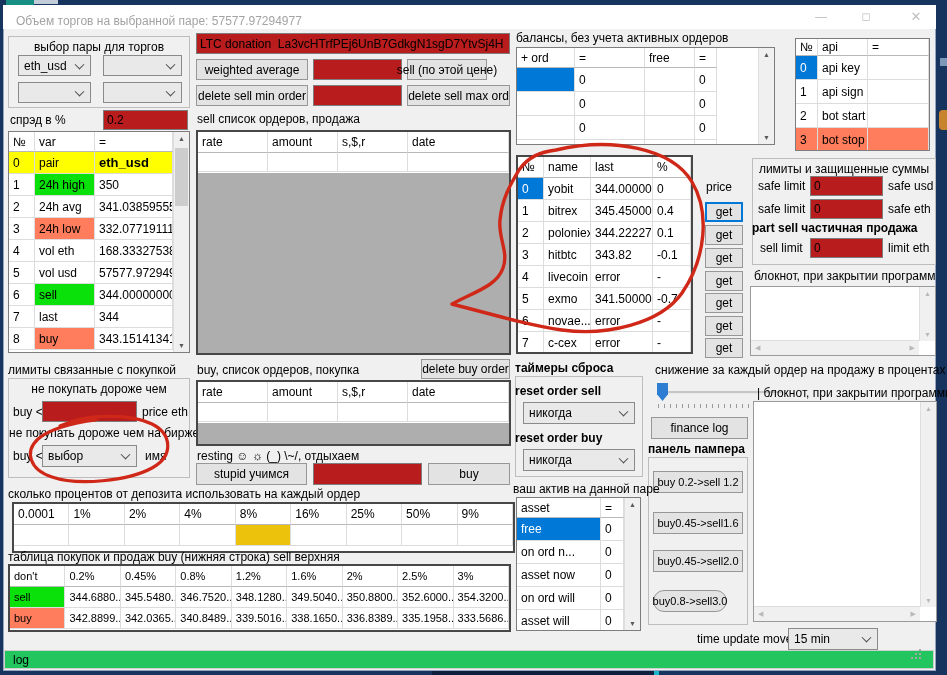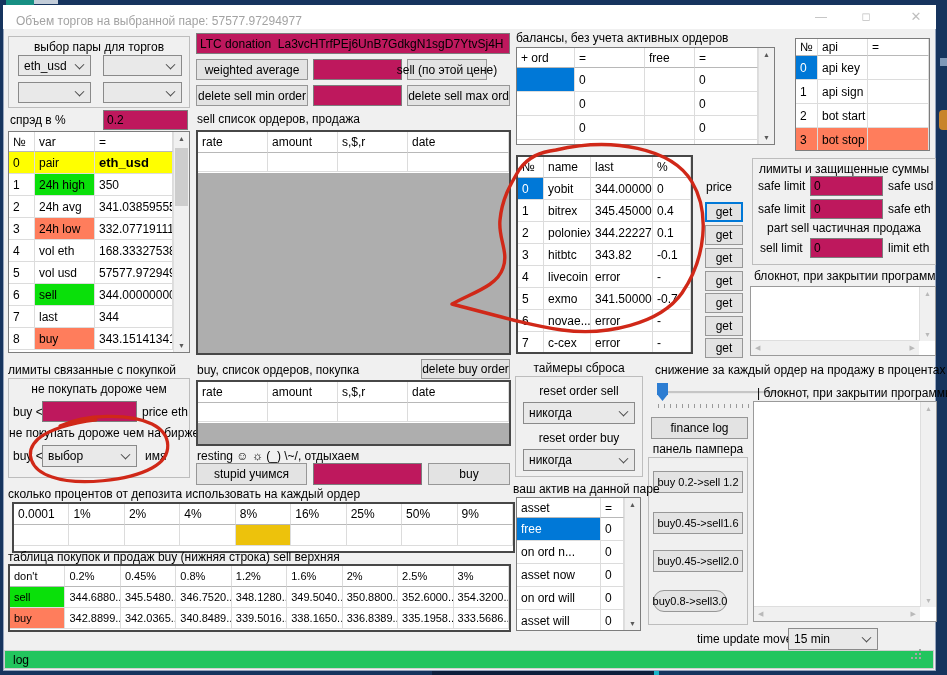--- a/index.html
+++ b/index.html
@@ -6,41 +6,41 @@
   .stage{position:relative;width:947px;height:675px;background:#16345e;overflow:hidden;
          font-family:"Liberation Sans",sans-serif;font-size:12px;color:#000;}
   .abs{position:absolute;}
   
   .winbody{position:absolute;left:3px;top:5px;width:933px;height:666px;background:#f0f0f0;border:1px solid #96a5bd;box-sizing:border-box;}
   .titlebar{position:absolute;left:3px;top:5px;width:933px;height:24px;background:#ffffff;}
   .title{position:absolute;left:13px;top:9px;color:#a3a3a3;white-space:nowrap;}
   .wbtn{position:absolute;top:6px;width:32px;height:21px;display:flex;align-items:center;justify-content:center;color:#bfbfbf;font-size:12px;}
   
   .lbl{position:absolute;white-space:nowrap;line-height:14px;}
-  .ctr{text-align:center;}
+  .ctr{font-weight:bold;}
   
   .btn{position:absolute;display:flex;align-items:center;justify-content:center;background:#e3e3e3;border:1px solid #979797;box-sizing:border-box;white-space:nowrap;cursor:default;}
   .btn.focus{border:2px solid #0078d7;}
   
-  .inp{position:absolute;background:#be185d;border:1px solid #7d7d7d;font:12px "Liberation Sans",sans-serif;padding:8px 3px;box-sizing:border-box;}
+  .inp{position:absolute;background:#b91c1c;border:1px solid #7d7d7d;font:12px "Liberation Sans",sans-serif;padding:8px 3px;box-sizing:border-box;}
   
   .combo{position:absolute;background:#e9e9e9;border:1px solid #8a8a8a;box-sizing:border-box;display:flex;align-items:center;padding-left:5px;overflow:hidden;}
   .chev{position:absolute;right:7px;top:50%;width:6px;height:6px;border-right:1.6px solid #4a4a4a;border-bottom:1.6px solid #4a4a4a;transform:translateY(-70%) rotate(45deg);}
   
   .gbox{position:absolute;border:1px solid #bdbdbd;box-sizing:border-box;}
   .gcap{position:absolute;left:0;right:0;top:3px;text-align:center;white-space:nowrap;}
   
   .tbl{position:absolute;background:#fff;border:1px solid #7d7d7d;box-sizing:border-box;overflow:hidden;}
   .tbl.dark{border:2px solid #474747;}
   .trow{display:grid;}
   .cell{border-right:1px solid #dcdcdc;border-bottom:1px solid #dcdcdc;padding:0 4px;overflow:hidden;white-space:nowrap;display:flex;align-items:center;}
   .hdr .cell{border-bottom:1px solid #b8b8b8;}
   .t-stats .trow{grid-template-columns:26px 60px 1fr;height:22px;width:164px;}
   .t-stats .hdr{height:20px;}
-  .t-bal .trow{grid-template-columns:58px 70px 50px 1fr;height:24px;width:241px;text-align:center;}
+  .t-bal .trow{grid-template-columns:58px 70px 50px 1fr;height:24px;width:200px;text-align:center;}
   .t-bal .hdr{height:20px;}
   .t-api .trow{grid-template-columns:22px 50px 1fr;height:24px;}
   .t-api .hdr{height:17px;}
   .t-exch .trow{grid-template-columns:26px 47px 62px 1fr;height:22px;}
   .t-exch .hdr{height:21px;}
   .t-asset .trow{grid-template-columns:84px 1fr;height:23px;width:107px;}
   .t-asset .hdr{height:20px;}
   .t-ord .trow{grid-template-columns:70px 70px 70px 1fr;height:19px;}
   .t-ord .hdr{height:21px;}
   .t-pct .trow,.t-price .trow{grid-template-columns:repeat(9,1fr);height:21px;}

